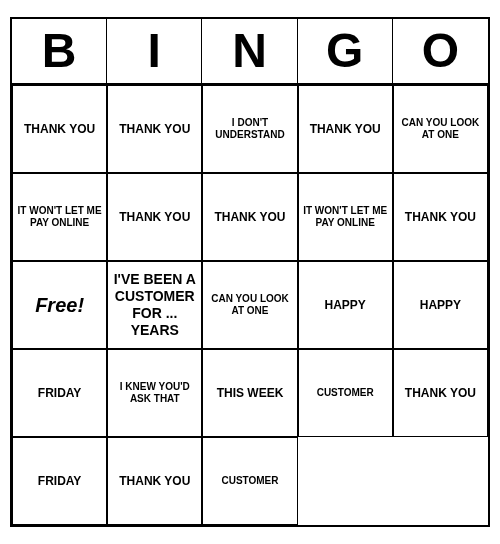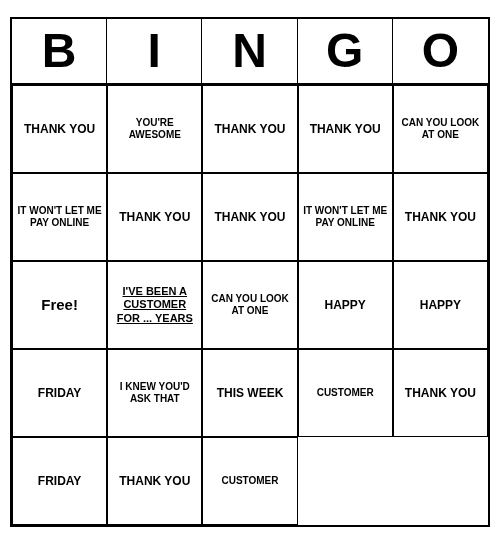--- a/index.html
+++ b/index.html
@@ -42,47 +42,47 @@
       justify-content: center;
       text-align: center;
       padding: 4px;
       font-size: 12px;
       font-weight: bold;
       text-transform: uppercase;
       line-height: 1.2;
       word-break: break-word;
     }
     .bingo-cell.free {
-      font-size: 15px;
+      font-size: 20px;
+      font-style: italic;
       font-weight: bold;
       text-transform: none;
     }
     .bingo-cell.small-text {
       font-size: 10px;
     }
     .bingo-cell.tiny-text {
-      font-size: 11px;
-      text-decoration: underline;
+      font-size: 14px;
     }
   </style>
 </head>
 <body>
 
 <div class="bingo-card">
   <div class="bingo-header">
   <div class="bingo-letter">B</div>
       <div class="bingo-letter">I</div>
       <div class="bingo-letter">N</div>
       <div class="bingo-letter">G</div>
       <div class="bingo-letter">O</div>
     </div>
   <div class="bingo-grid">
   <div class="bingo-cell">THANK YOU</div>
-      <div class="bingo-cell small-text">YOU'RE AWESOME</div>
       <div class="bingo-cell">THANK YOU</div>
+      <div class="bingo-cell small-text">I DON'T UNDERSTAND</div>
       <div class="bingo-cell">THANK YOU</div>
       <div class="bingo-cell small-text">CAN YOU LOOK AT ONE</div>
       <div class="bingo-cell small-text">IT WON'T LET ME PAY ONLINE</div>
       <div class="bingo-cell">THANK YOU</div>
       <div class="bingo-cell">THANK YOU</div>
       <div class="bingo-cell small-text">IT WON'T LET ME PAY ONLINE</div>
       <div class="bingo-cell">THANK YOU</div>
       <div class="bingo-cell free">Free!</div>
       <div class="bingo-cell tiny-text">I'VE BEEN A CUSTOMER FOR ... YEARS</div>
       <div class="bingo-cell small-text">CAN YOU LOOK AT ONE</div>

